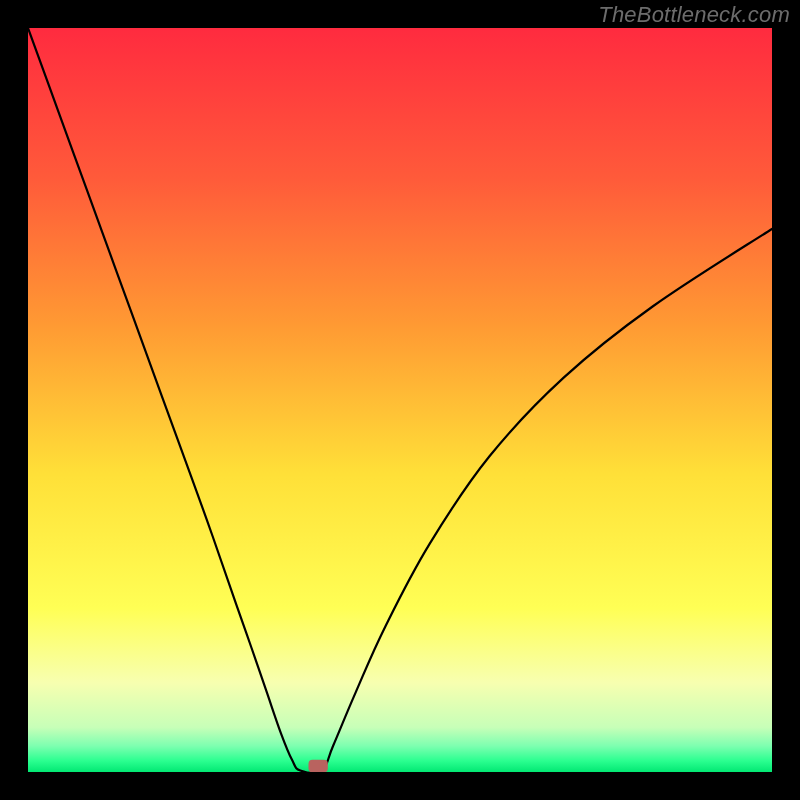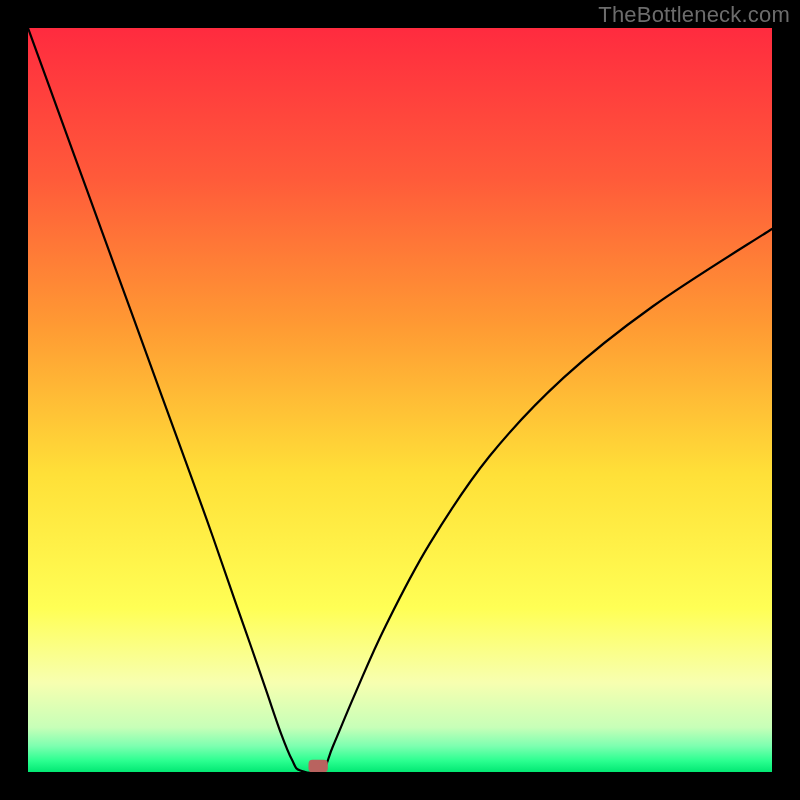--- a/index.html
+++ b/index.html
@@ -19,20 +19,21 @@
   }
   .watermark {
     position: absolute;
     top: 2px;
     right: 10px;
     color: #6c6c6c;
     font-size: 22px;
     font-weight: 400;
     letter-spacing: 0.2px;
     z-index: 10;
+    font-style: italic;
   }
   svg.plot {
     position: absolute;
     top: 28px;
     left: 28px;
     width: 744px;
     height: 744px;
     display: block;
   }
   

